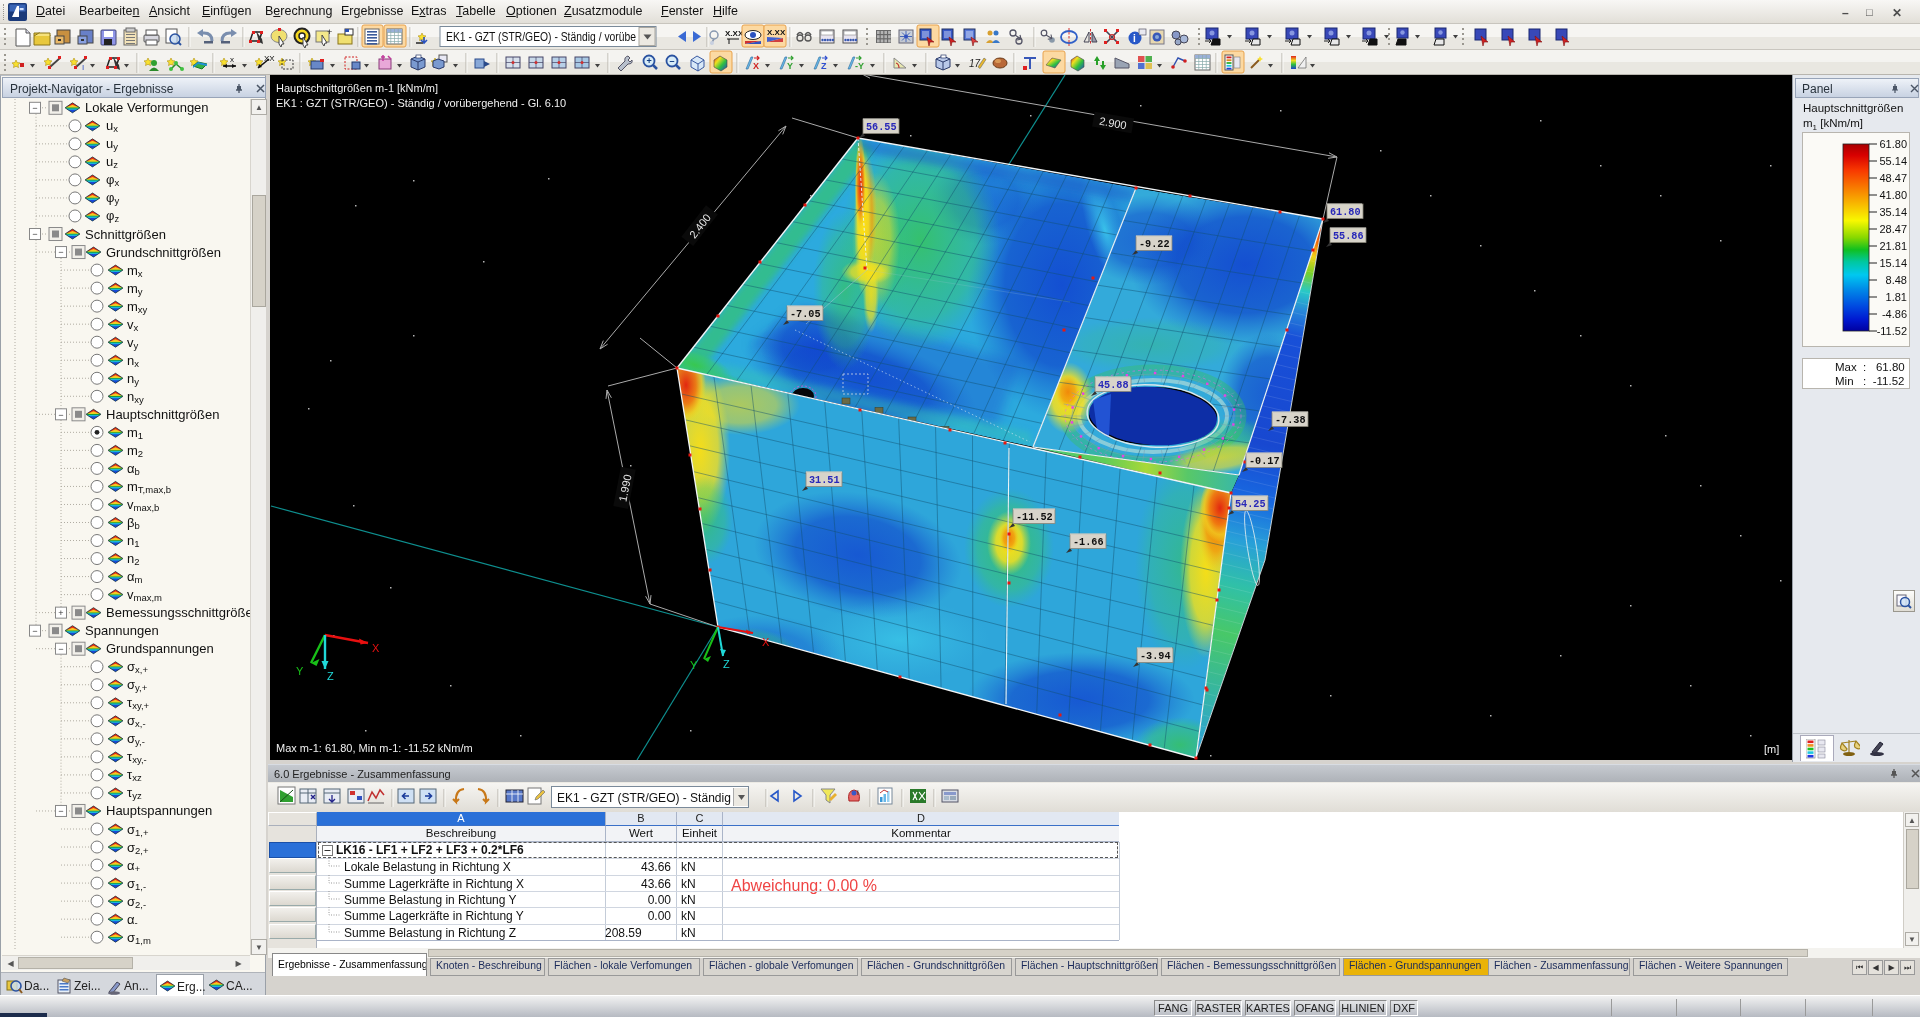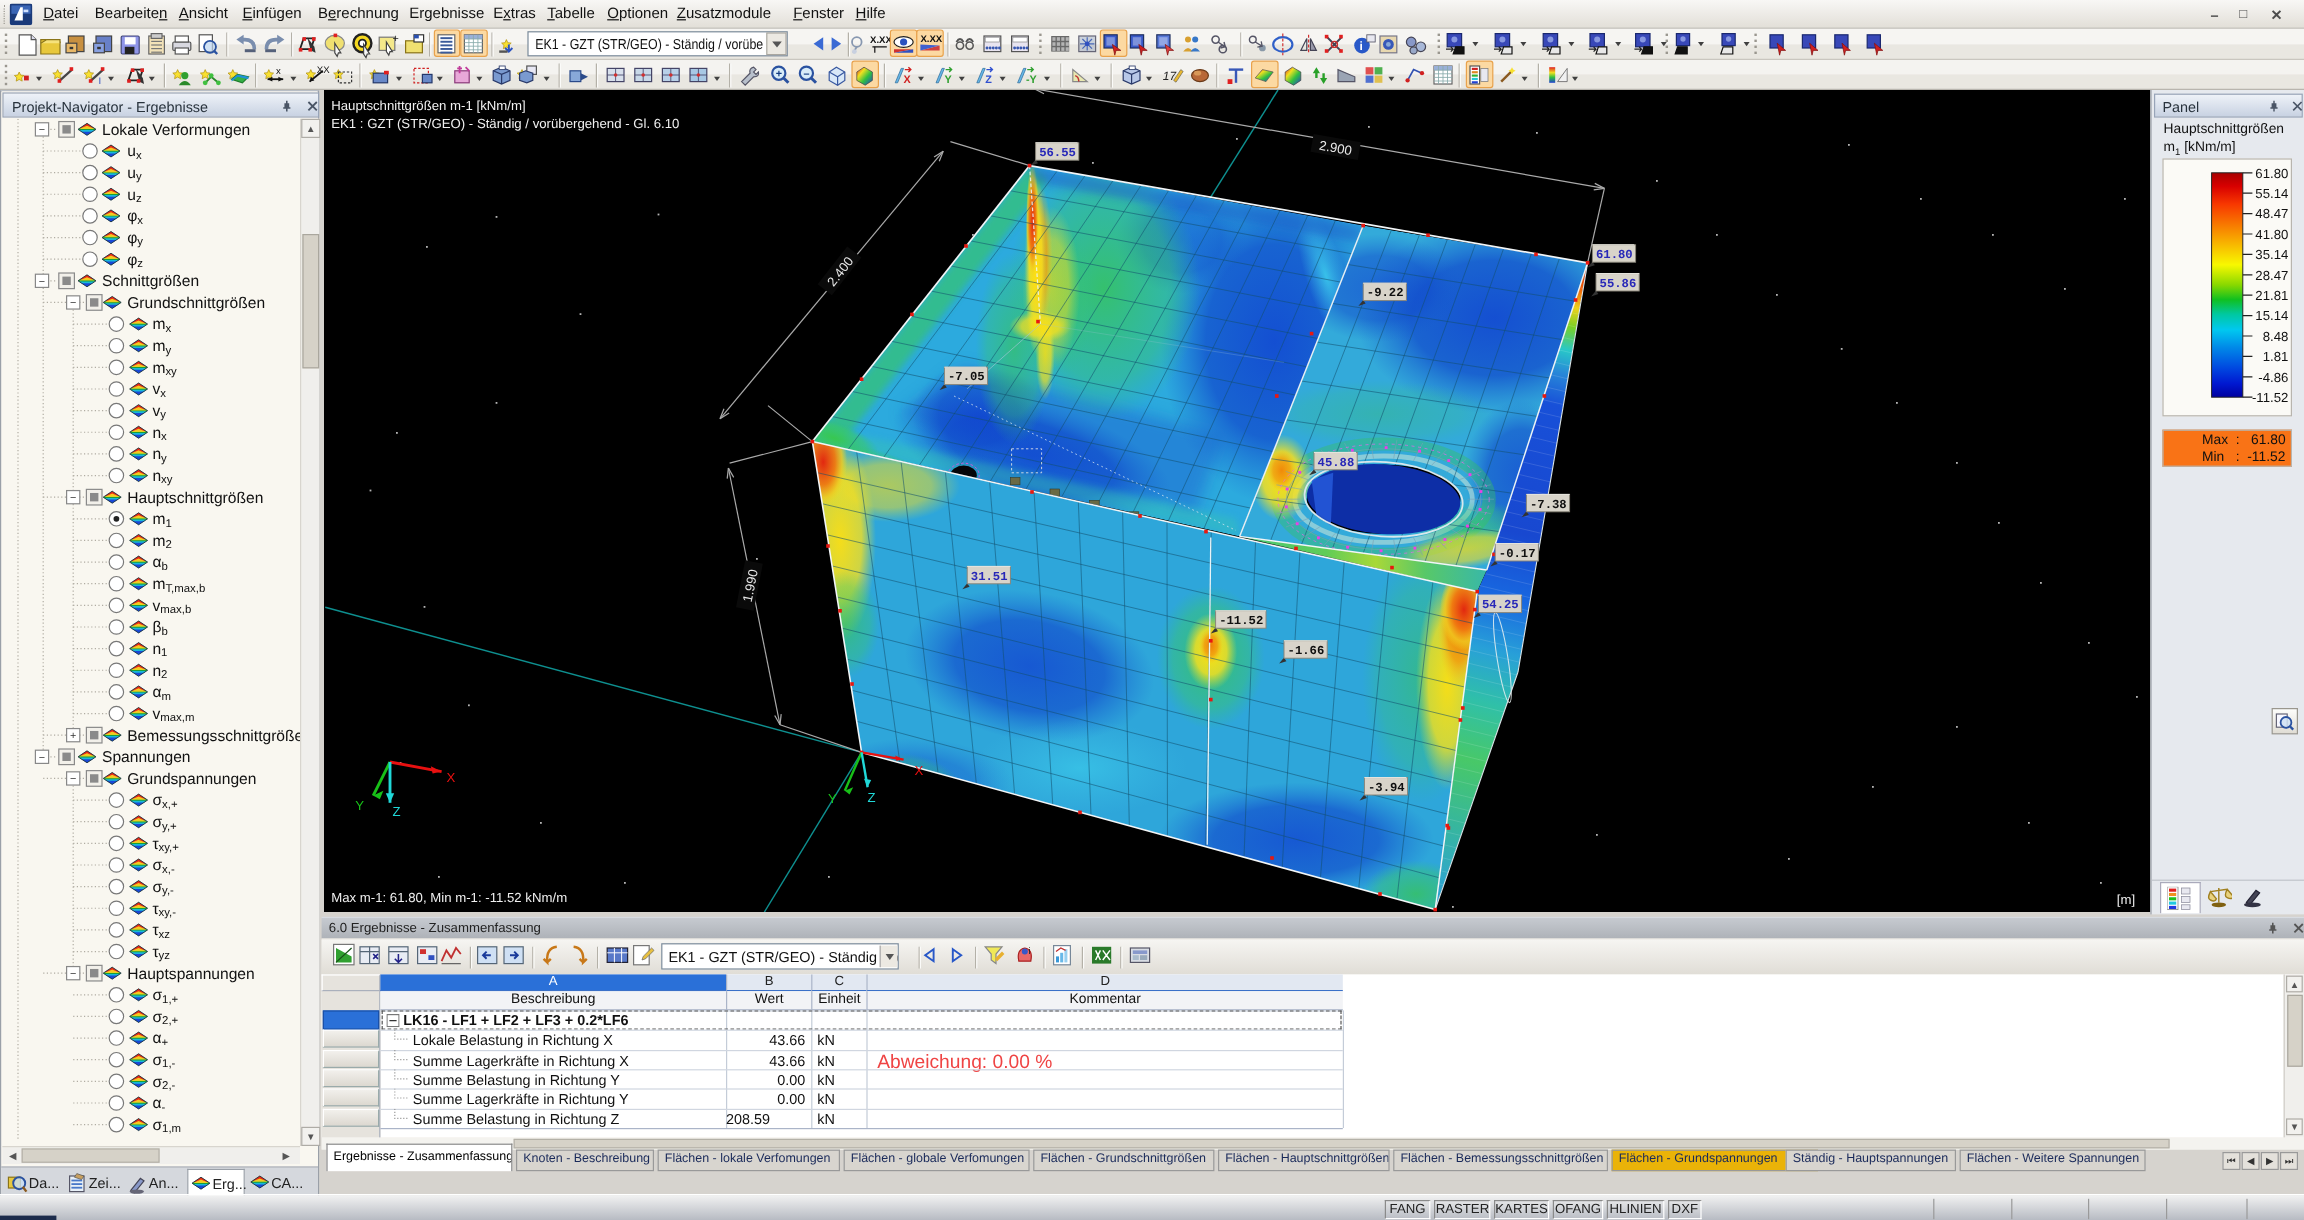--- a/index.html
+++ b/index.html
@@ -1778,21 +1778,21 @@
 <line x1="66" y1="147.0" x2="74" y2="147.0" stroke="#222" stroke-width="1"></line>
 <text x="104" y="151.0" font-size="11" text-anchor="end" fill="#111" font-family="Liberation Sans,sans-serif">8.48</text>
 <line x1="66" y1="164.0" x2="74" y2="164.0" stroke="#222" stroke-width="1"></line>
 <text x="104" y="168.0" font-size="11" text-anchor="end" fill="#111" font-family="Liberation Sans,sans-serif">1.81</text>
 <line x1="66" y1="181.0" x2="74" y2="181.0" stroke="#222" stroke-width="1"></line>
 <text x="104" y="185.0" font-size="11" text-anchor="end" fill="#111" font-family="Liberation Sans,sans-serif">-4.86</text>
 <line x1="66" y1="198.0" x2="74" y2="198.0" stroke="#222" stroke-width="1"></line>
 <text x="104" y="202.0" font-size="11" text-anchor="end" fill="#111" font-family="Liberation Sans,sans-serif">-11.52</text>
 </svg>
     </div>
-<div class="abs" style="left:9px;top:283px;width:108px;height:31px;background:#f97316;border:1px solid #b8b5ae;font-size:11.5px;color:#111">
+<div class="abs" style="left:9px;top:283px;width:108px;height:31px;background:#ffffff;border:1px solid #b8b5ae;font-size:11.5px;color:#111">
       <span class="abs" style="left:32px;top:2px">Max&nbsp;&nbsp;:&nbsp;&nbsp;&nbsp;61.80</span>
       <span class="abs" style="left:32px;top:16px">Min&nbsp;&nbsp;&nbsp;:&nbsp;&nbsp;-11.52</span>
     </div>
 <div class="abs" style="left:100px;top:515px;width:22px;height:22px;background:linear-gradient(#fdfdfb,#e0ddd4);border:1px solid #9a978e"><svg width="20" height="20">
         <rect x="3" y="4" width="9" height="11" fill="#f8f8ff" stroke="#667"></rect>
         <circle cx="11" cy="11" r="4.5" fill="#cfe2f5" fill-opacity="0.85" stroke="#2a52a0" stroke-width="1.5"></circle>
         <line x1="14" y1="14" x2="17" y2="17" stroke="#2a52a0" stroke-width="2"></line>
       </svg></div>
 <div class="abs" style="left:0;top:658px;width:128px;height:27px;border-top:1px solid #c0c4ca">
 <div class="abs" style="left:7px;top:1px;width:34px;height:26px;background:#fff;border:1px solid #aab;border-bottom:none">
@@ -2027,21 +2027,21 @@
 <div class="abs" style="left:747px;top:5px;width:143px;height:18px;background:#d8d5cf;border:1px solid #999;overflow:hidden">
       <span style="position:absolute;left:5px;top:1px;white-space:nowrap">Flächen - Hauptschnittgrößen</span>
     </div>
 <div class="abs" style="left:893px;top:5px;width:179px;height:18px;background:#d8d5cf;border:1px solid #999;overflow:hidden">
       <span style="position:absolute;left:5px;top:1px;white-space:nowrap">Flächen - Bemessungsschnittgrößen</span>
     </div>
 <div class="abs" style="left:1075px;top:5px;width:172px;height:18px;background:#eab308;border:1px solid #999;overflow:hidden">
       <span style="position:absolute;left:5px;top:1px;white-space:nowrap">Flächen - Grundspannungen</span>
     </div>
 <div class="abs" style="left:1220px;top:5px;width:142px;height:18px;background:#d8d5cf;border:1px solid #999;overflow:hidden">
-      <span style="position:absolute;left:5px;top:1px;white-space:nowrap">Ständig - Hauptspannungen</span>
+      <span style="position:absolute;left:5px;top:1px;white-space:nowrap">Flächen - Zusammenfassung</span>
     </div>
 <div class="abs" style="left:1365px;top:5px;width:155px;height:18px;background:#d8d5cf;border:1px solid #999;overflow:hidden">
       <span style="position:absolute;left:5px;top:1px;white-space:nowrap">Flächen - Weitere Spannungen</span>
     </div>
 <div class="abs" style="left:1584px;top:7px;width:15px;height:15px;background:#e4e1db;border:1px solid #999;font-size:8px;color:#333;text-align:center;line-height:14px">⏮</div>
 <div class="abs" style="left:1600px;top:7px;width:15px;height:15px;background:#e4e1db;border:1px solid #999;font-size:8px;color:#333;text-align:center;line-height:14px">◀</div>
 <div class="abs" style="left:1616px;top:7px;width:15px;height:15px;background:#e4e1db;border:1px solid #999;font-size:8px;color:#333;text-align:center;line-height:14px">▶</div>
 <div class="abs" style="left:1632px;top:7px;width:15px;height:15px;background:#e4e1db;border:1px solid #999;font-size:8px;color:#333;text-align:center;line-height:14px">⏭</div>
 </div>
 <div class="abs" style="left:0;top:995px;width:1920px;height:22px;background:linear-gradient(#f2f2f2,#b6bac2);border-top:1px solid #fff">

